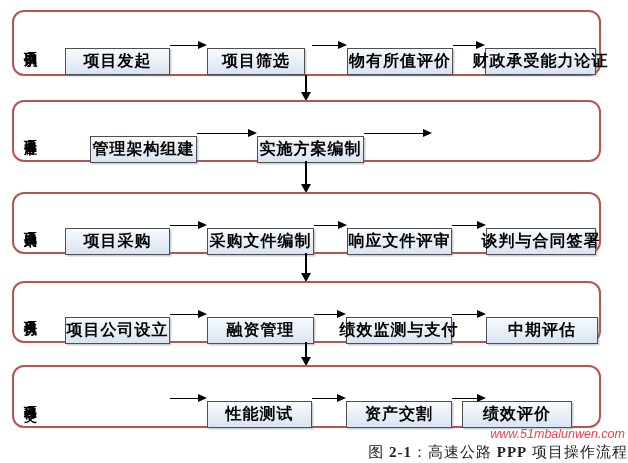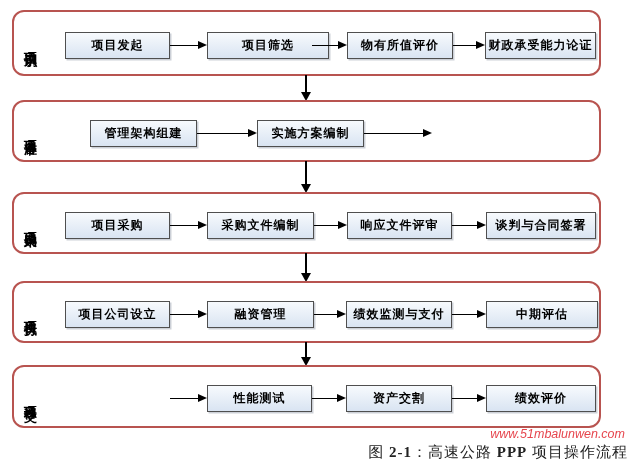--- a/index.html
+++ b/index.html
@@ -39,22 +39,23 @@
     color:#000;
   }
   .step-box{
     position:absolute;
     height:27px;
     box-sizing:border-box;
     border:1.4px solid var(--box-border);
     background:linear-gradient(180deg,var(--box-fill-top) 0%,var(--box-fill-bottom) 100%);
     box-shadow:1.5px 1.5px 0 rgba(110,120,140,0.35);
     display:flex;align-items:center;justify-content:center;
-    font-weight:bold;font-size:12px;letter-spacing:1px;color:#000;
+    font-weight:bold;font-size:16px;letter-spacing:1px;color:#000;
     white-space:nowrap;
+    margin-top:16px;
   }
   .conn{position:absolute;height:10px;}
   .conn-line{position:absolute;left:0;right:8px;top:4.5px;height:1px;background:var(--arrow);}
   .conn-head{position:absolute;right:0;top:0.5px;width:0;height:0;
     border-left:9px solid var(--arrow);border-top:4.5px solid transparent;border-bottom:4.5px solid transparent;}
   .v-arrow{position:absolute;width:12px;}
   .v-line{position:absolute;left:5px;top:0;bottom:8px;width:2px;background:var(--arrow);}
   .v-head{position:absolute;left:0.5px;bottom:0;width:0;height:0;
     border-top:9px solid var(--arrow);border-left:5.5px solid transparent;border-right:5.5px solid transparent;}
   .caption{
@@ -72,21 +73,21 @@
   .wm-url{font-size:12.5px;color:var(--watermark-url);}
 </style>
 </head>
 <body>
 
 <div id="canvas">
   <div id="flowchart">
       <div class="stage" style="top: 10px; height: 66px;">
         <div class="stage-label">项目识别</div>
         <div class="step-box" style="left: 51px; width: 105px; top: 20px;">项目发起</div>
-        <div class="step-box" style="left: 193px; width: 122px; top: 20px;">项目筛选</div>
+        <div class="step-box" style="left: 193px; width: 98px; top: 20px;">项目筛选</div>
         <div class="conn" style="left: 156px; width: 37px; top: 28.5px;">
           <div class="conn-line"></div>
           <div class="conn-head"></div>
         </div>
         <div class="step-box" style="left: 333px; width: 106px; top: 20px;">物有所值评价</div>
         <div class="conn" style="left: 298px; width: 35px; top: 28.5px;">
           <div class="conn-line"></div>
           <div class="conn-head"></div>
         </div>
         <div class="step-box" style="left: 471px; width: 111px; top: 20px;">财政承受能力论证</div>
@@ -167,21 +168,21 @@
         <div class="step-box" style="left: 193px; width: 105px; top: 18px;">性能测试</div>
         <div class="conn" style="left: 156px; width: 37px; top: 26.5px;">
           <div class="conn-line"></div>
           <div class="conn-head"></div>
         </div>
         <div class="step-box" style="left: 332px; width: 106px; top: 18px;">资产交割</div>
         <div class="conn" style="left: 298px; width: 34px; top: 26.5px;">
           <div class="conn-line"></div>
           <div class="conn-head"></div>
         </div>
-        <div class="step-box" style="left: 472px; width: 110px; top: 18px;">绩效评价</div>
+        <div class="step-box" style="left: 448px; width: 110px; top: 18px;">绩效评价</div>
         <div class="conn" style="left: 438px; width: 34px; top: 26.5px;">
           <div class="conn-line"></div>
           <div class="conn-head"></div>
         </div>
       </div>
     </div>
 
   <div class="caption">
     <span>图 </span><b>2-1</b><span>：</span><span>高速公路 </span><b>PPP</b><span> 项目操作流程</span>
   </div>

